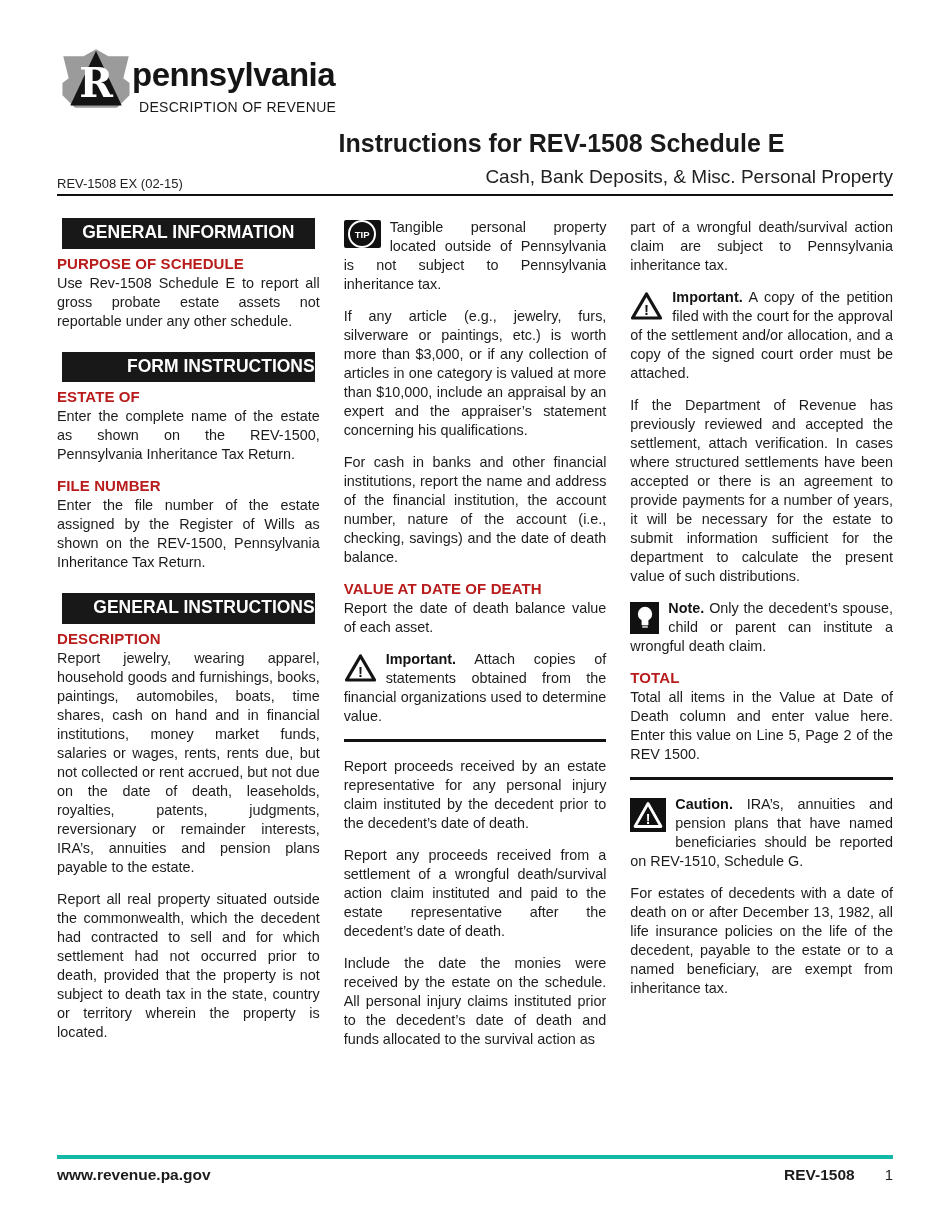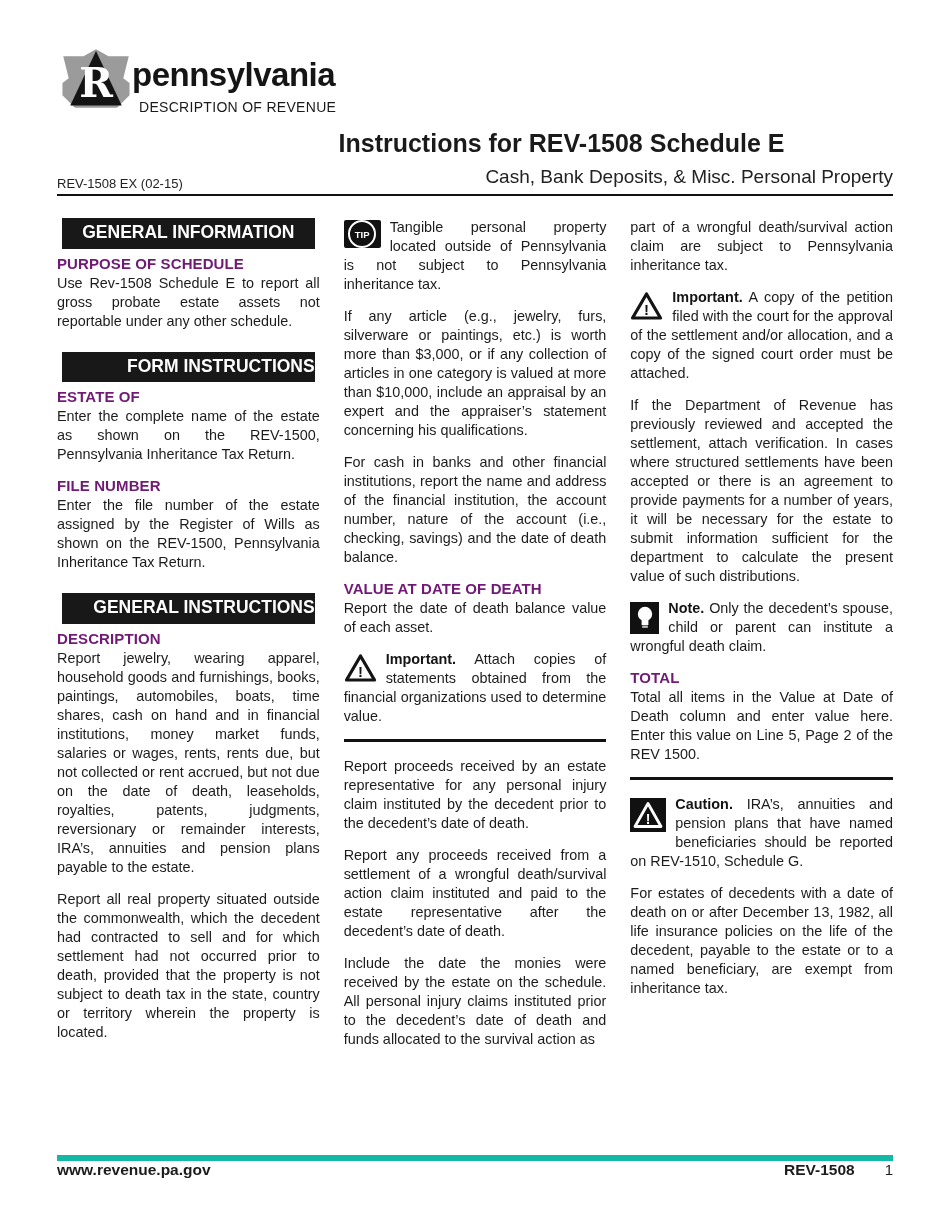--- a/index.html
+++ b/index.html
@@ -23,39 +23,39 @@
   .hdr-rule{position:absolute;left:57px;right:57px;bottom:0;border-top:2px solid #111;}
   
   .cols{position:absolute;top:218px;left:57px;right:57px;display:flex;gap:24px;}
   .col{flex:1 1 0;min-width:0;}
   .section-bar{
     background:#181818;color:#fff;text-align:center;
     font-weight:bold;font-size:17.5px;line-height:1;
     padding:6px 0 7px;margin:0 5px 6px;
   }
   .section-bar.gap{margin-top:21px;text-align:right;}
-  h3{font-size:15px;font-weight:bold;color:#701a75;margin:0 0 2px;letter-spacing:0.1px;}
+  h3{font-size:15px;font-weight:bold;color:#b91c1c;margin:0 0 2px;letter-spacing:0.1px;}
   h3.ital{font-style:italic;font-size:15.5px;}
   p{font-size:14.4px;line-height:19px;text-align:justify;margin:0 0 13px;}
   p:after{content:"";display:block;clear:both;}
   .rule{border-top:3px solid #111;margin:7px 0 15px;}
   
   .tip-icon{float:left;width:37px;height:28px;background:#111;border-radius:2px;
     margin:2px 9px 2px 0;display:flex;align-items:center;justify-content:center;}
   .tip-circle{width:24px;height:24px;border:2px solid #fff;border-radius:50%;
     color:#fff;font-weight:bold;font-size:9.5px;display:flex;align-items:center;justify-content:center;letter-spacing:0;}
   .tri-icon{float:left;margin:3px 9px 0 0;}
   .note-icon{float:left;width:29px;height:32px;background:#111;margin:3px 9px 2px 0;
     display:flex;align-items:center;justify-content:center;}
   .caution-icon{float:left;width:36px;height:34px;background:#111;margin:3px 9px 2px 0;
     display:flex;align-items:center;justify-content:center;}
   b{color:#141414;}
   
-  .footer{position:absolute;left:57px;right:57px;top:1155px;border-top:6px solid #14b8a6;
-    display:flex;align-items:baseline;}
+  .footer{position:absolute;left:57px;right:57px;top:1155px;border-top:4px solid #14b8a6;
+    padding-top:7px;display:flex;align-items:baseline;}
   .footer .site{font-weight:bold;font-size:15.5px;}
   .footer .spacer{flex:1;}
   .footer .formnum{font-weight:bold;font-size:15.5px;}
   .footer .pagenum{font-size:15px;margin-left:30px;}
 </style>
 </head>
 <body>
 
 <div class="page">
 

